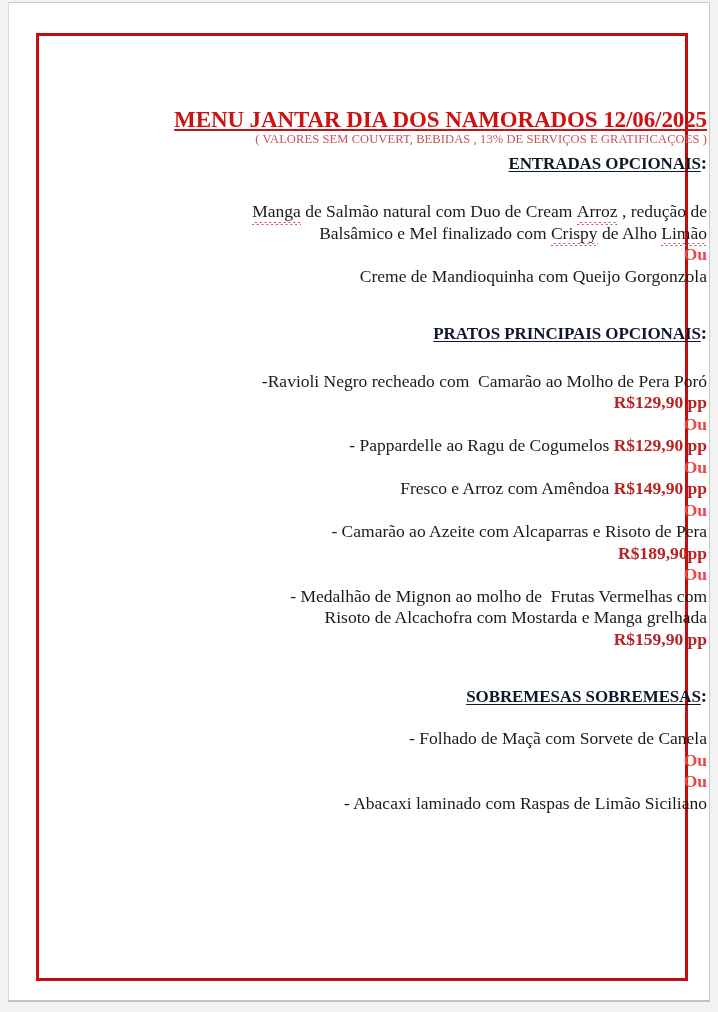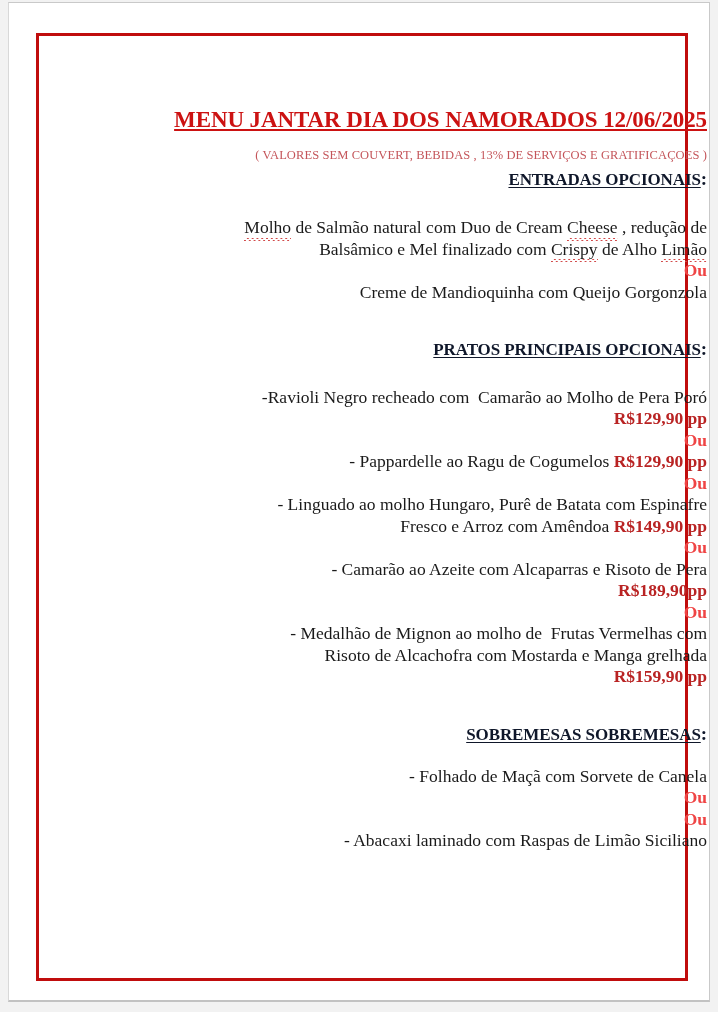--- a/index.html
+++ b/index.html
@@ -58,21 +58,20 @@
     margin: 0;
     padding-top: 104px;
     line-height: 1.1;
   }
 
   .subtitle {
     color: #c4555a;
     font-size: 12.5px;
     letter-spacing: 0.1px;
     margin: 0;
-    padding-top: 16px;
     line-height: 1.2;
   }
 
   .section-heading {
     color: #0f172a;
     font-weight: bold;
     font-size: 17px;
     margin: 0;
     padding-top: 4px;
     line-height: 1.25;
@@ -150,41 +149,40 @@
   <div id="content">
 
     <div class="title">MENU JANTAR DIA DOS NAMORADOS 12/06/2025</div>
 
     <div class="subtitle">( VALORES SEM COUVERT, BEBIDAS , 13% DE SERVIÇOS E GRATIFICAÇOES )</div>
 
     <div class="section-heading"><span class="u">ENTRADAS OPCIONAIS</span><span class="colon">:</span></div>
 
     <div class="gap-lg"></div>
 
-    <div class="line"><span class="sp">Molho</span><span> de Salmão natural com Duo de Cream </span><span class="sp">Cheese</span><span> , redução de</span></div>
+    <div class="line"><span class="sp">Manga</span><span> de Salmão natural com Duo de Cream </span><span class="sp">Arroz</span><span> , redução de</span></div>
     <div class="line"><span>Balsâmico e Mel finalizado com </span><span class="sp">Crispy</span><span> de Alho </span><span class="sp">Limão</span></div>
 
     <div class="ou">Ou</div>
 
     <div class="line">Creme de Mandioquinha com Queijo Gorgonzola</div>
 
     <div class="section-heading heading-spaced"><span class="u">PRATOS PRINCIPAIS OPCIONAIS</span><span class="colon">:</span></div>
 
     <div class="gap-lg"></div>
 
     <div class="line">-Ravioli Negro recheado com  Camarão ao Molho de Pera Poró</div>
     <div class="price-line">R$129,90 pp</div>
 
     <div class="ou">Ou</div>
 
     <div class="line"><span>- Pappardelle ao Ragu de Cogumelos </span><span class="price">R$129,90 pp</span></div>
 
     <div class="ou">Ou</div>
 
-    <div class="line">- Linguado ao molho Hungaro, Purê de Batata com Espinafre</div>
     <div class="line"><span>Fresco e Arroz com Amêndoa </span><span class="price">R$149,90 pp</span></div>
 
     <div class="ou">Ou</div>
 
     <div class="line">- Camarão ao Azeite com Alcaparras e Risoto de Pera</div>
     <div class="price-line">R$189,90pp</div>
 
     <div class="ou">Ou</div>
 
     <div class="line">- Medalhão de Mignon ao molho de  Frutas Vermelhas com</div>

